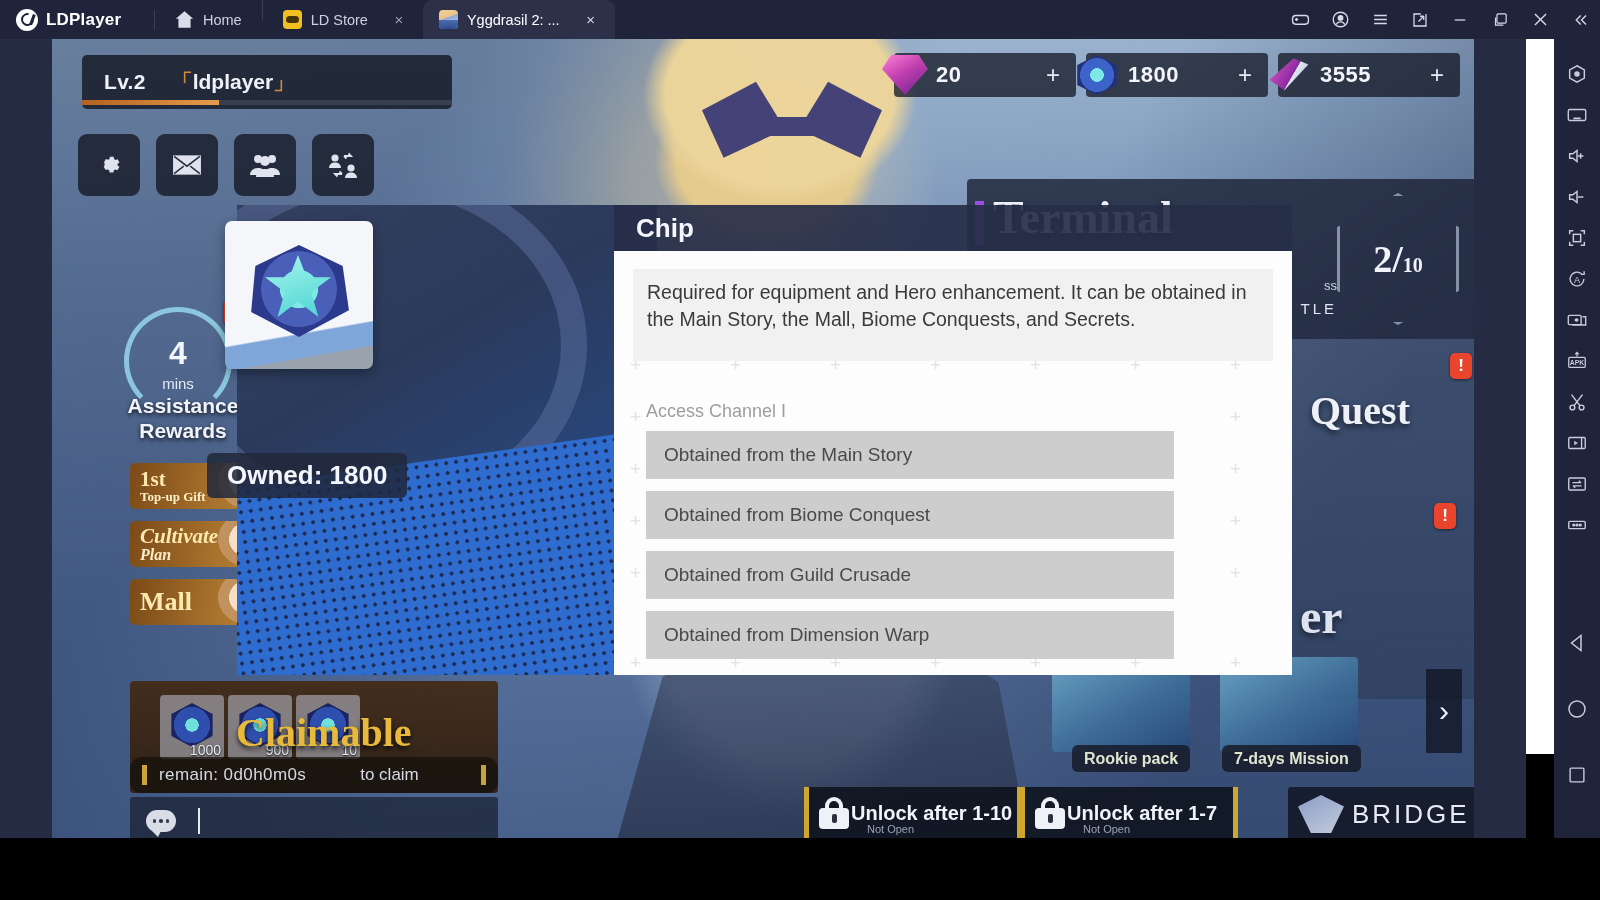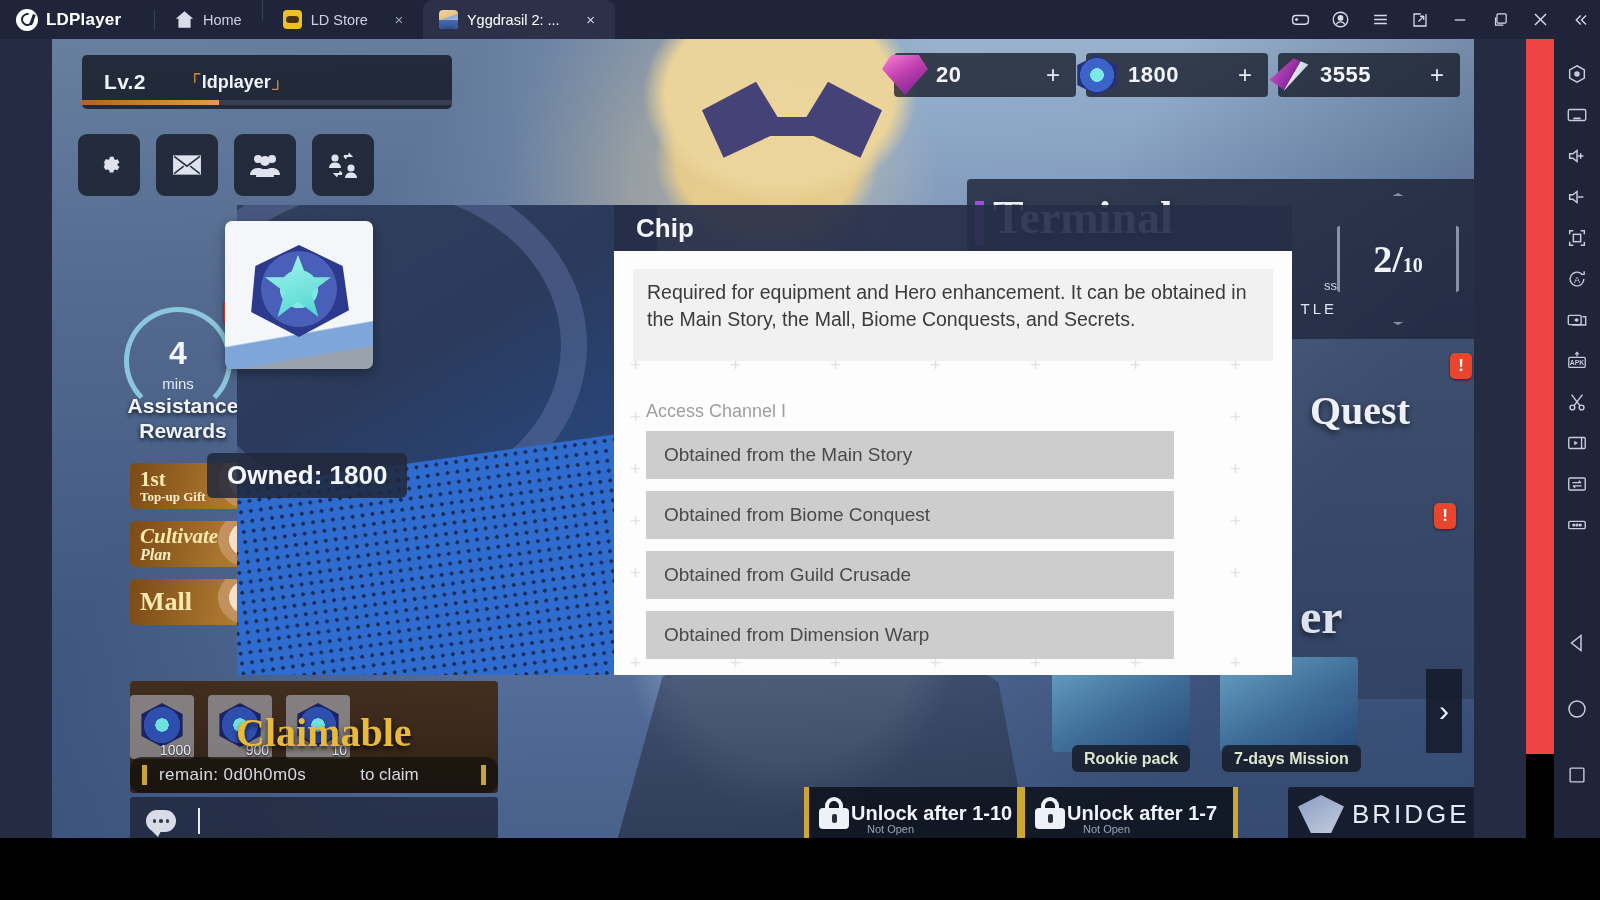--- a/index.html
+++ b/index.html
@@ -7,21 +7,21 @@
     width: 1600px; height: 900px;
     background: #000;
     font-family: "Liberation Sans", sans-serif;
     overflow: hidden;
   }
 
   
   .ld-window {
     position: absolute; left: 0; top: 0;
     width: 1600px; height: 754px;
-    background: #ef4444;
+    background: #ffffff;
   }
 
   
   .titlebar {
     position: absolute; left: 0; top: 0;
     width: 1600px; height: 39px;
     background: #20243a;
     display: flex; align-items: center;
   }
   .brand {
@@ -166,21 +166,21 @@
   }
 
   
   .playerbar {
     position: absolute; left: 30px; top: 16px; width: 370px; height: 54px;
     background: rgba(18,22,34,.80);
     border-radius: 5px;
     display: flex; align-items: center; padding-left: 22px;
   }
   .lv { color:#eef1f7; font-size:21px; font-weight:bold; letter-spacing:.3px;}
-  .pname { color:#eef1f7; font-size:18px; font-weight:bold; margin-left:38px; }
+  .pname { color:#eef1f7; font-size:21px; font-weight:bold; margin-left:26px; }
   .pname .brk { color:#d68b3c; }
   .xpbar {
     position:absolute; left:0; bottom:4px; height:5px; width:100%;
     background: rgba(255,255,255,.10);
   }
   .xpfill { height:100%; width:37%; background:linear-gradient(90deg,#b4631f,#e79a4c); }
 
   
   .iconrow { position:absolute; left:26px; top:95px; display:flex; gap:16px; }
   .gbtn {
@@ -320,21 +320,21 @@
     background: radial-gradient(ellipse at 50% 40%, #f6dfc4 0 45%, #c2925e 46% 70%, rgba(0,0,0,0) 71%);
   }
   .promo .pbadge { position:absolute; right:-4px; top:-4px; }
 
   
   .claimable {
     position:absolute; left:78px; top:642px; width:368px; height:112px;
     background: linear-gradient(180deg, rgba(66,42,22,.93), rgba(46,29,15,.93));
     border-radius:4px;
   }
-  .claim-items { position:absolute; left:0; top:14px; display:flex; gap:14px; }
+  .claim-items { position:absolute; left:30px; top:14px; display:flex; gap:4px; }
   .claim-item { width:64px; height:64px; border-radius:4px;
     background: rgba(190,195,210,.55); position:relative; }
   .claim-item .ci-gem{
     position:absolute; left:8px; top:8px; width:48px; height:44px;
     background: radial-gradient(circle at 50% 50%, #6fe0dc 0 20%, #2f4fae 21% 55%, #1b2462 56% 100%);
     clip-path: polygon(50% 0,93% 25%,93% 75%,50% 100%,7% 75%,7% 25%);
   }
   .claim-item .ci-n{
     position:absolute; right:3px; bottom:1px; color:#e9edf6; font-size:14px;
     text-shadow:0 1px 2px #000;

